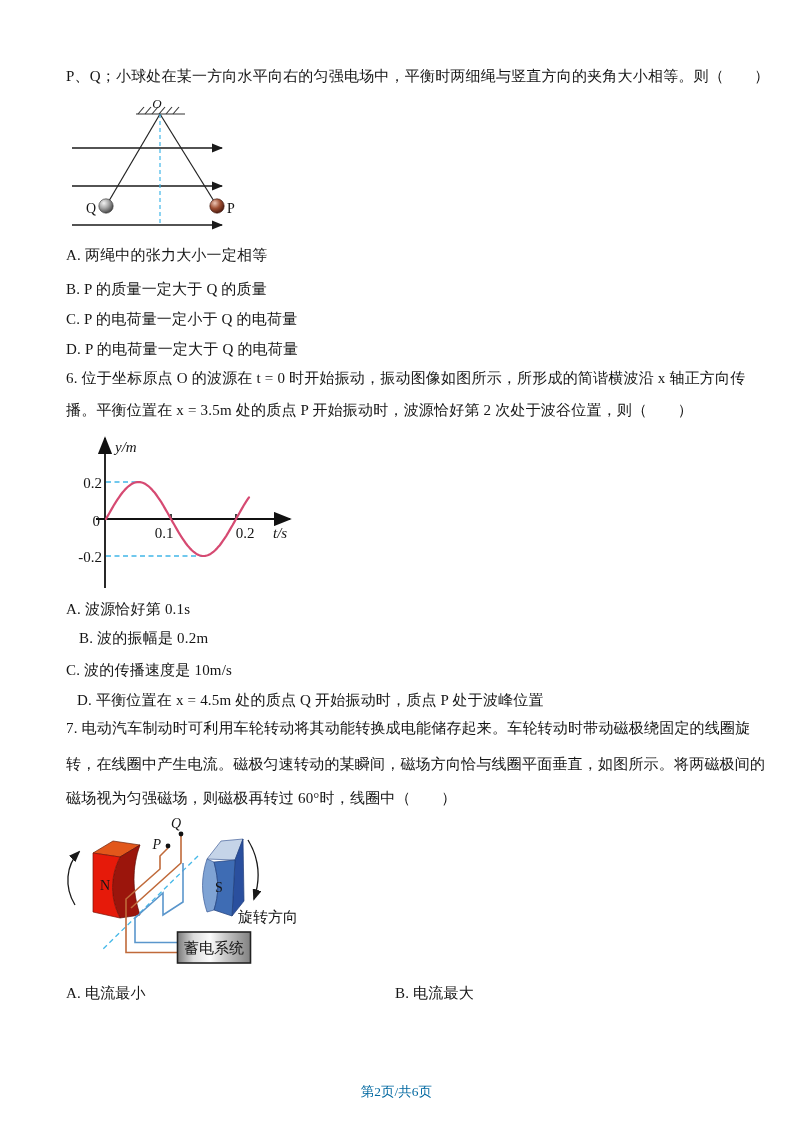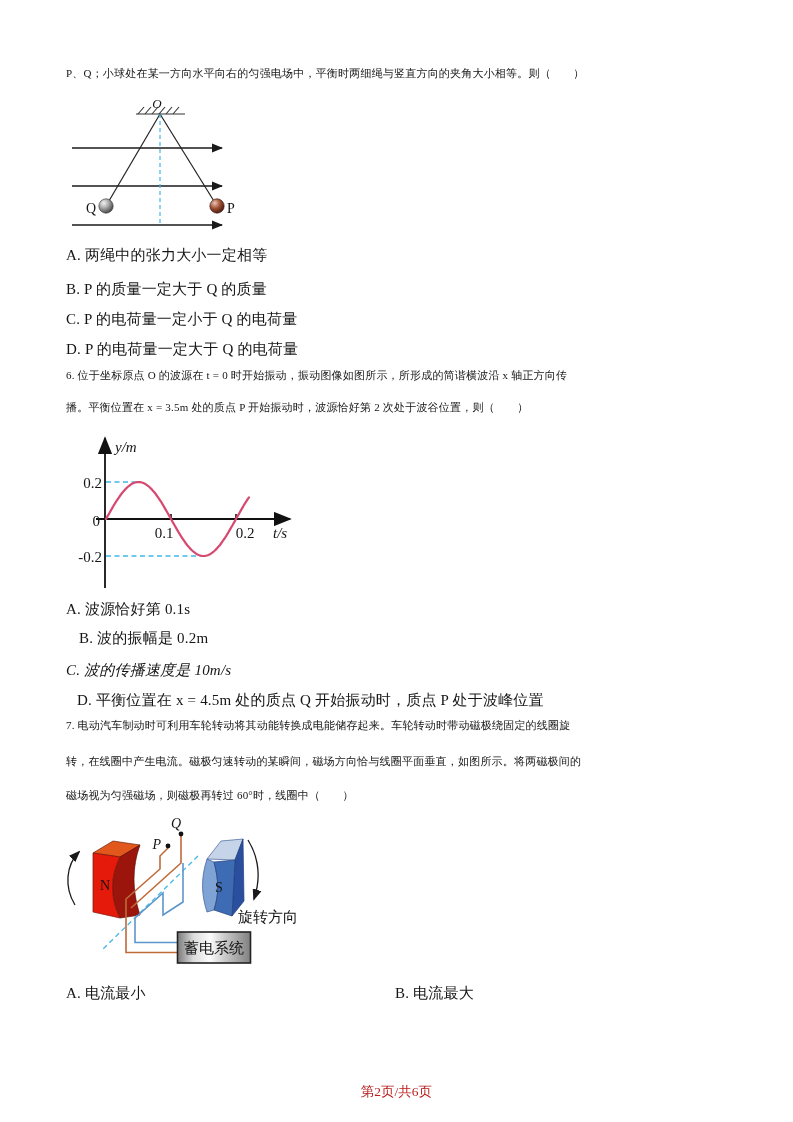--- a/index.html
+++ b/index.html
@@ -2,23 +2,23 @@
 <html><head>
 <meta charset="utf-8">
 <style>
   html,body{margin:0;padding:0;}
   body{
     width:793px;height:1122px;position:relative;background:#ffffff;
     font-family:"Liberation Serif","DejaVu Serif",serif;color:#151515;
     overflow:hidden;
   }
   .abs{position:absolute;}
-  .tline{font-size:11px;line-height:1.25;white-space:nowrap;letter-spacing:.2px;}
+  .tline{font-size:15px;line-height:1.25;white-space:nowrap;letter-spacing:.2px;}
   .opt{font-size:15px;line-height:1.2;white-space:nowrap;letter-spacing:.2px;}
-  .footer{left:0;width:793px;text-align:center;font-size:13.5px;color:#b91c1c;}
+  .footer{left:0;width:793px;text-align:center;font-size:13.5px;color:#0369a1;}
   svg{display:block;overflow:visible;}
   svg text{font-family:"Liberation Serif","DejaVu Serif",serif;fill:#151515;}
   .ital{font-style:italic;}
 </style>
 </head>
 <body>
 
 <div class="abs tline" style="left:66px;top:67px;">P、Q；小球处在某一方向水平向右的匀强电场中，平衡时两细绳与竖直方向的夹角大小相等。则（　　）</div>
 
 <svg class="abs" style="left:60px;top:96px;" width="270" height="140" viewBox="0 0 270 140">
@@ -97,21 +97,21 @@
   <text x="34" y="58" font-size="15" text-anchor="end">0.2</text>
   <text x="32" y="96" font-size="15" text-anchor="end">0</text>
   <text x="34" y="132" font-size="15" text-anchor="end">-0.2</text>
   <text x="96" y="108" font-size="15" text-anchor="middle">0.1</text>
   <text x="177" y="108" font-size="15" text-anchor="middle">0.2</text>
   <text x="205" y="108" font-size="15" class="ital">t/s</text>
 </svg>
 
 <div class="abs opt" style="left:66px;top:600px;">A. 波源恰好第 0.1s</div>
 <div class="abs opt" style="left:66px;top:629px;margin-left:13px;">B. 波的振幅是 0.2m</div>
-<div class="abs opt" style="left:66px;top:661px;font-style:italic;">C. 波的传播速度是 10m/s</div>
+<div class="abs opt" style="left:66px;top:661px;">C. 波的传播速度是 10m/s</div>
 <div class="abs opt" style="left:77px;top:691px;">D. 平衡位置在 x = 4.5m 处的质点 Q 开始振动时，质点 P 处于波峰位置</div>
 
 <div class="abs tline" style="left:66px;top:719px;">7. 电动汽车制动时可利用车轮转动将其动能转换成电能储存起来。车轮转动时带动磁极绕固定的线圈旋</div>
 <div class="abs tline" style="left:66px;top:755px;">转，在线圈中产生电流。磁极匀速转动的某瞬间，磁场方向恰与线圈平面垂直，如图所示。将两磁极间的</div>
 <div class="abs tline" style="left:66px;top:789px;">磁场视为匀强磁场，则磁极再转过 60°时，线圈中（　　）</div>
 
 <svg class="abs" style="left:60px;top:815px;" width="260" height="165" viewBox="0 0 260 165">
   <defs>
     <marker id="ah-rot" markerWidth="9" markerHeight="7" refX="7.5" refY="3.5" orient="auto">
       <path d="M0,0 L9,3.5 L0,7 Z" fill="#1a1a1a"></path>

